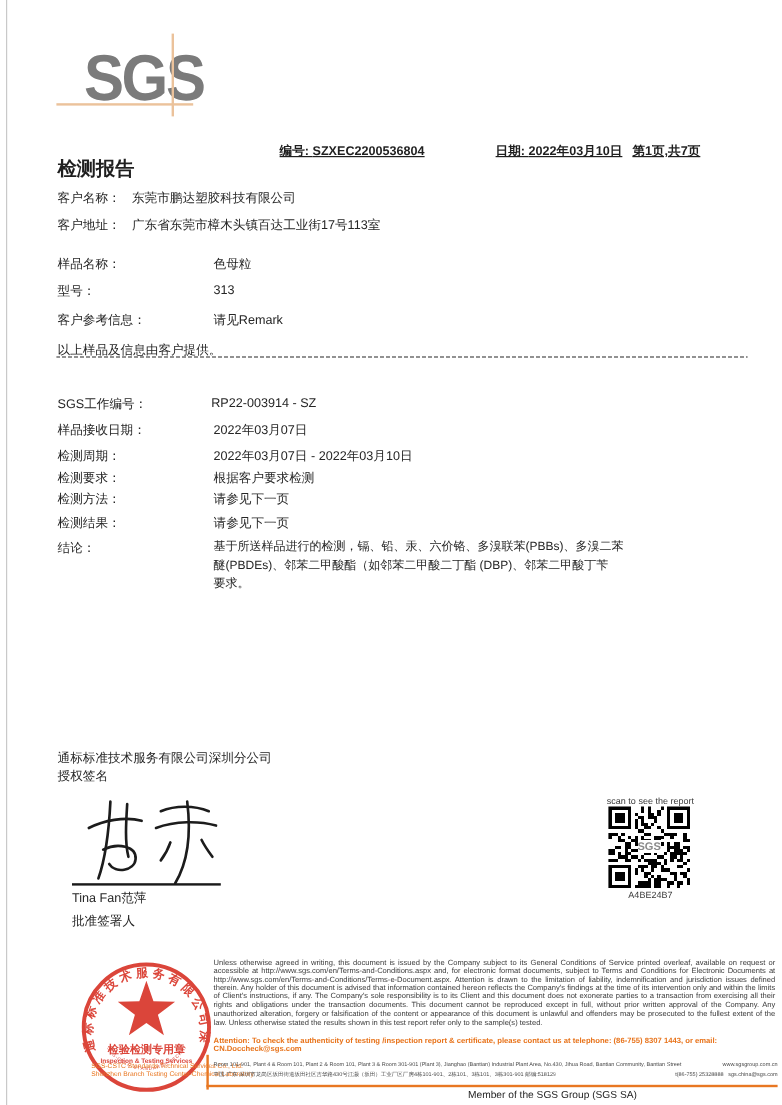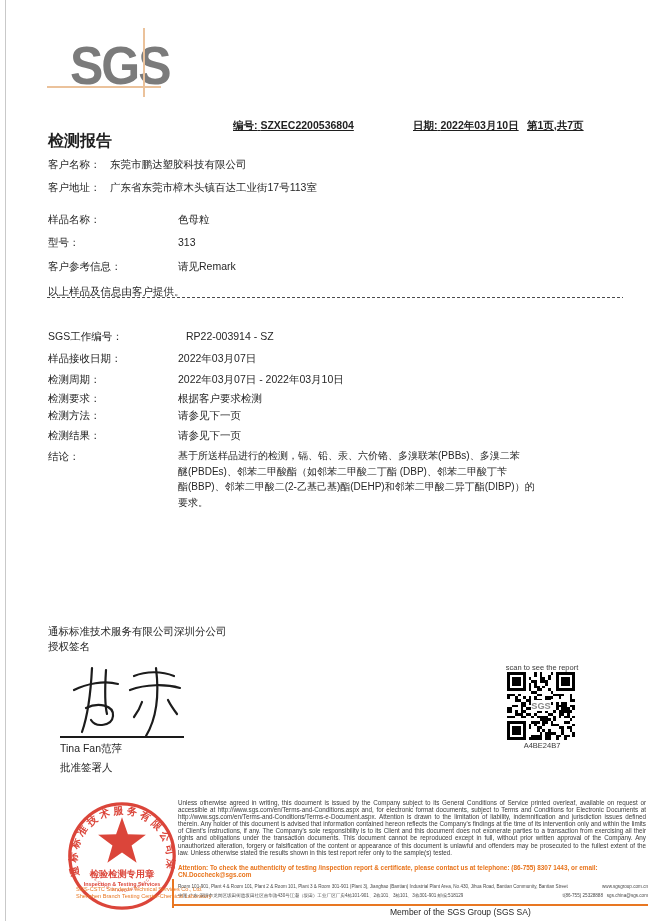--- a/index.html
+++ b/index.html
@@ -82,37 +82,36 @@
   <div class="abs val" style="left:178px; top:213px;">色母粒</div>
   <div class="abs lbl" style="left:48px; top:236px;">型号：</div>
   <div class="abs val" style="left:178px; top:236px;">313</div>
   <div class="abs lbl" style="left:48px; top:260px;">客户参考信息：</div>
   <div class="abs val" style="left:178px; top:260px;">请见Remark</div>
   <div class="abs lbl" style="left:48px; top:285px;">以上样品及信息由客户提供。</div>
 
   <div class="dashed-sep"></div>
 
   <div class="abs lbl" style="left:48px; top:330px;">SGS工作编号：</div>
-  <div class="abs val" style="left:186px; top:330px;">RP22-003914 - SZ</div>
+  <div class="abs val" style="left:176px; top:330px;">RP22-003914 - SZ</div>
   <div class="abs lbl" style="left:48px; top:352px;">样品接收日期：</div>
   <div class="abs val" style="left:178px; top:352px;">2022年03月07日</div>
   <div class="abs lbl" style="left:48px; top:373px;">检测周期：</div>
   <div class="abs val" style="left:178px; top:373px;">2022年03月07日 - 2022年03月10日</div>
   <div class="abs lbl" style="left:48px; top:392px;">检测要求：</div>
   <div class="abs val" style="left:178px; top:392px;">根据客户要求检测</div>
   <div class="abs lbl" style="left:48px; top:409px;">检测方法：</div>
   <div class="abs val" style="left:178px; top:409px;">请参见下一页</div>
   <div class="abs lbl" style="left:48px; top:429px;">检测结果：</div>
   <div class="abs val" style="left:178px; top:429px;">请参见下一页</div>
 
   <div class="abs lbl" style="left:48px; top:450px;">结论：</div>
   <div class="abs" style="left:178px; top:448px;">
     <div class="conclusion-line">基于所送样品进行的检测，镉、铅、汞、六价铬、多溴联苯(PBBs)、多溴二苯</div>
     <div class="conclusion-line">醚(PBDEs)、邻苯二甲酸酯（如邻苯二甲酸二丁酯 (DBP)、邻苯二甲酸丁苄</div>
-    <div class="conclusion-line">酯(BBP)、邻苯二甲酸二(2-乙基己基)酯(DEHP)和邻苯二甲酸二异丁酯(DIBP)）的</div>
     <div class="conclusion-line">要求。</div>
   </div>
 
   <div class="abs val" style="left:48px; top:625px;">通标标准技术服务有限公司深圳分公司</div>
   <div class="abs val" style="left:48px; top:640px;">授权签名</div>
 
   <svg class="sig-svg" width="130" height="80" viewBox="0 0 130 80">
     <g fill="none" stroke="#1c1c1c" stroke-width="2.2" stroke-linecap="round">
       <path d="M6,30 C18,24 36,20 50,24"></path>
       <path d="M24,8 C23,28 21,52 14,72"></path>

